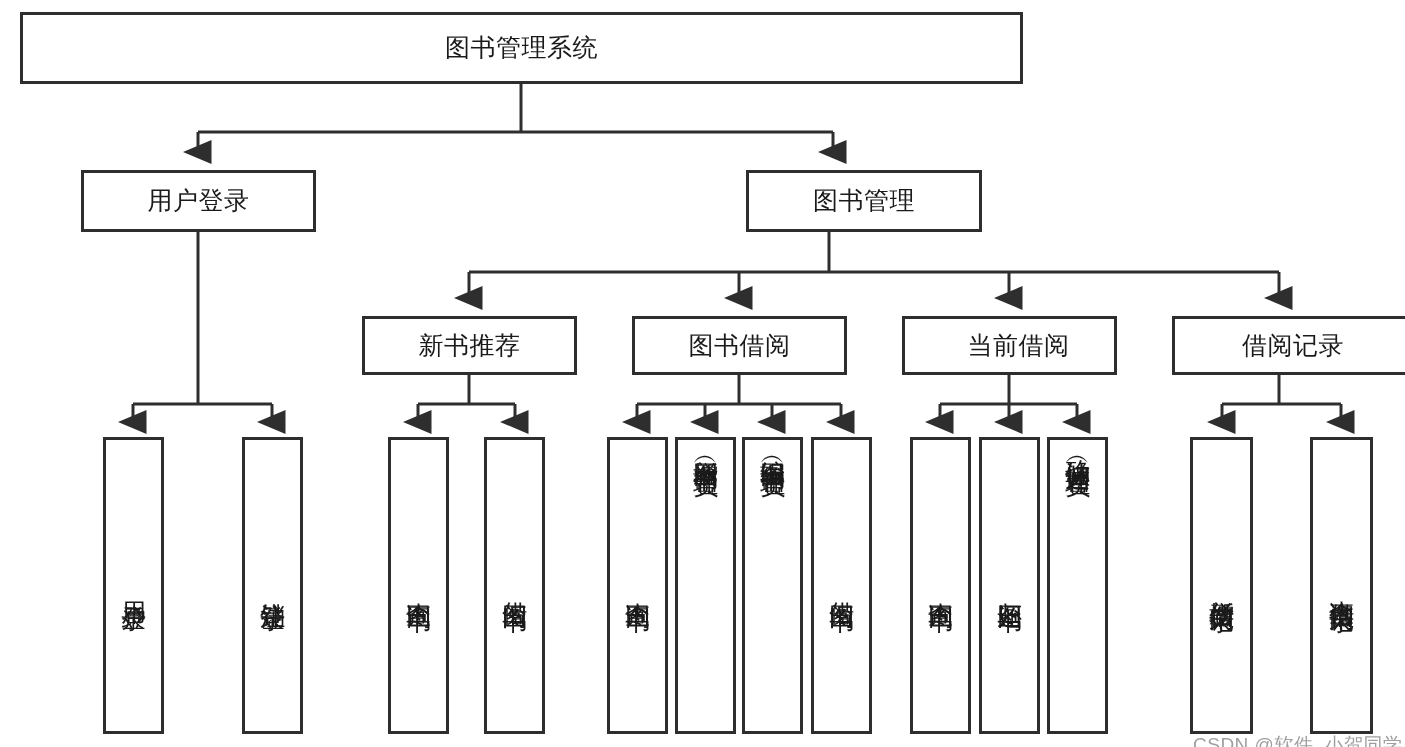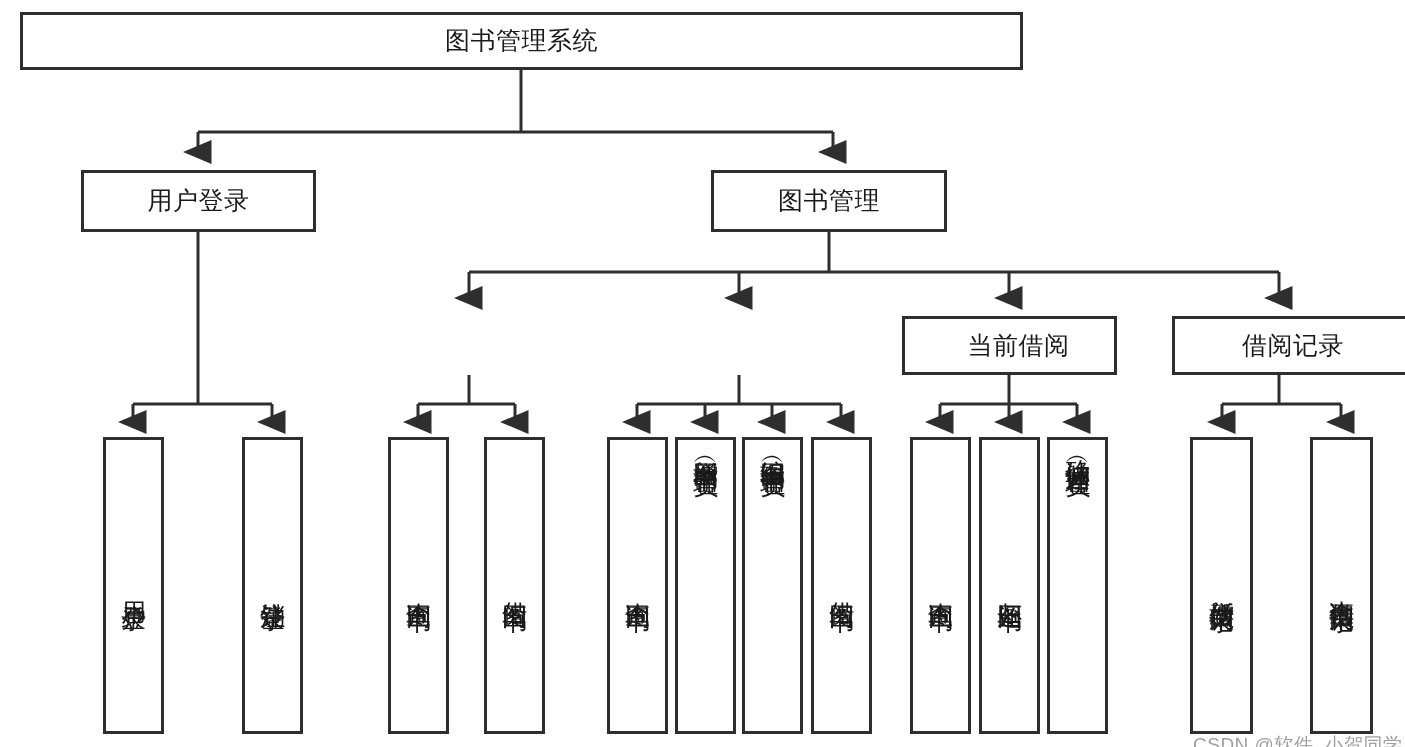--- a/index.html
+++ b/index.html
@@ -120,31 +120,37 @@
       <path d="M1009,404 L1009,422" marker-end="url(#arrow)"></path>
       <path d="M1077,404 L1077,422" marker-end="url(#arrow)"></path>
 
       <path d="M1279,375 L1279,404"></path>
       <path d="M1222,404 L1341,404"></path>
       <path d="M1222,404 L1222,422" marker-end="url(#arrow)"></path>
       <path d="M1341,404 L1341,422" marker-end="url(#arrow)"></path>
     </g>
   </svg>
 
-  <div class="node horiz" style="left:20px; top:12px; width:1003px; height:58px;">
+  <div class="node horiz" style="left:20px; top:12px; width:1003px; height:72px;">
     <span class="lbl">图书管理系统</span>
   </div>
 
   <div class="node horiz" style="left:81px; top:170px; width:235px; height:62px;">
     <span class="lbl">用户登录</span>
   </div>
-  <div class="node horiz" style="left:711px; top:170px; width:236px; height:62px;">
+  <div class="node horiz" style="left:746px; top:170px; width:236px; height:62px;">
     <span class="lbl">图书管理</span>
   </div>
 
+  <div class="node horiz" style="left:362px; top:316px; width:215px; height:59px;">
+    <span class="lbl">新书推荐</span>
+  </div>
+  <div class="node horiz" style="left:632px; top:316px; width:215px; height:59px;">
+    <span class="lbl">图书借阅</span>
+  </div>
   <div class="node horiz" style="left:902px; top:316px; width:215px; height:59px;padding-left:18px;">
     <span class="lbl">当前借阅</span>
   </div>
   <div class="node horiz" style="left:1172px; top:316px; width:242px; height:59px;">
     <span class="lbl">借阅记录</span>
   </div>
 
   <div class="node vert centered" style="left:103px; top:437px; width:61px; height:297px;">
     <span class="lbl">用户登录</span>
   </div>

